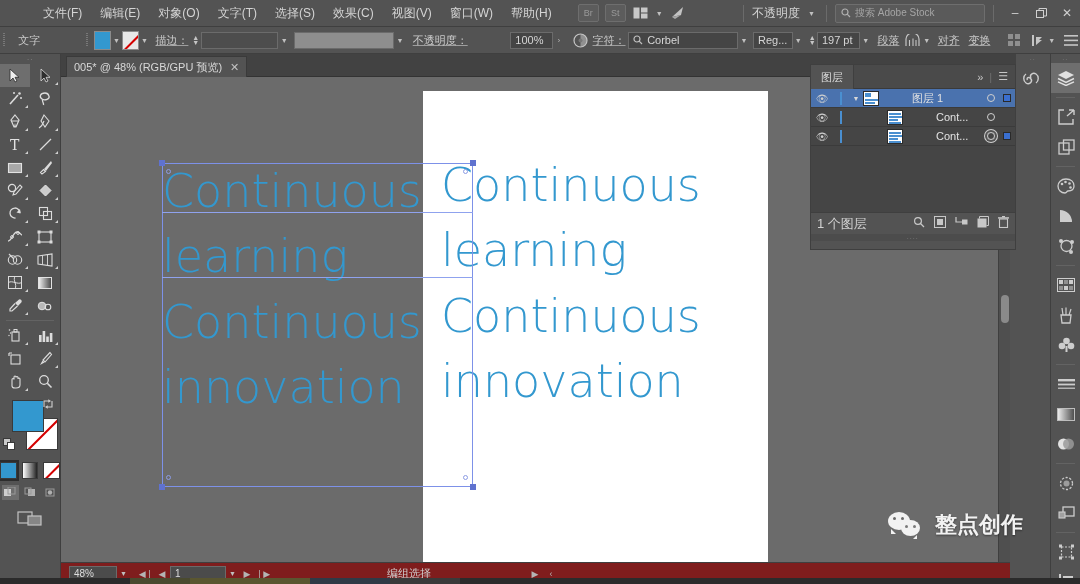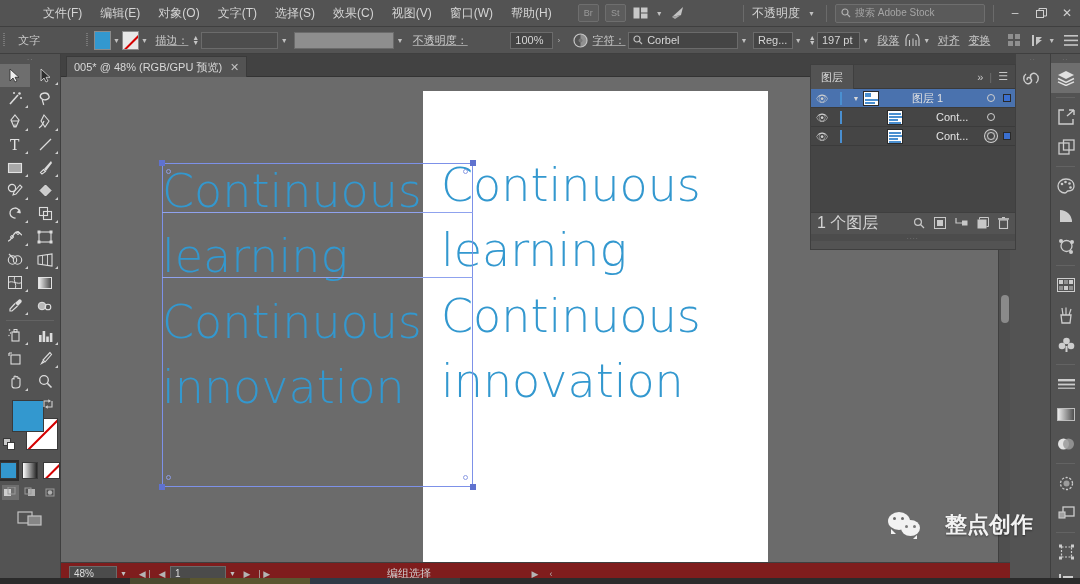--- a/index.html
+++ b/index.html
@@ -225,21 +225,21 @@
   }
   .thumb-ly .ln { position:absolute; left:1px; height:2px; background:#4a8fd0; }
   .thumb-ly .hd { position:absolute; left:1px; top:1px; width:6px; height:4px; background:#4a8fd0; }
   .ly-name { flex: 1; font-size: 11px; margin-left: 28px; }
   .ly-target { width: 16px; display:flex; justify-content:center; }
   .trg { width: 8px; height: 8px; border-radius: 50%; border: 1px solid #cfcfcf; }
   .trg.dbl { box-shadow: 0 0 0 2px #535353, 0 0 0 3px #cfcfcf; }
   .ly-sel { width: 16px; display:flex; justify-content:center; }
   .selsq { width: 8px; height: 8px; background: #3a6fd0; border: 1px solid #2a2a2a; }
   .panel-foot {
-    height: 22px; display:flex; align-items:center; font-size: 16px; color:#d2d2d2;
+    height: 22px; display:flex; align-items:center; font-size: 13px; color:#d2d2d2;
     padding: 0 6px; gap: 4px; border-top: 1px solid #3f3f3f; background:#535353;
   }
   .pf-icons { margin-left:auto; display:flex; gap: 9px; color:#c8c8c8; align-items:center; }
   .panel-grip { height: 7px; background:#4c4c4c; display:flex; align-items:center; justify-content:center; color:#7f7f7f; font-size:7px; letter-spacing:1px; }
 
   .icon-rail {
     position: absolute; right: 0; top: 54px; width: 30px; height: 530px;
     background: #535353; border-left: 1px solid #3f3f3f;
   }
   .icon-rail2 {
@@ -266,21 +266,21 @@
   }
   .nav-btn { width: 16px; text-align:center; color:#b4b4b4; font-size:9px; }
   .pagefield {
     width: 56px; height: 16px; background: #4b4b4b; border: 1px solid #6a6a6a;
     display:flex; align-items:center; padding: 0 4px; font-size: 10px; color:#ddd;
   }
 
   
   .watermark {
     position: absolute; left: 888px; top: 510px;
-    display: flex; align-items: center; gap: 23px;
+    display: flex; align-items: center; gap: 13px;
     color: #f2f2f2; font-size: 22px; font-weight: bold;
     text-shadow: 0 1px 2px rgba(0,0,0,.45);
     pointer-events: none;
   }
   .wechat { position: relative; width: 34px; height: 26px; }
   .wechat .b-big {
     position:absolute; left:0; top:0; width: 22px; height: 18px;
     background: #f2f2f2; border-radius: 50%;
   }
   .wechat .b-big:after {

